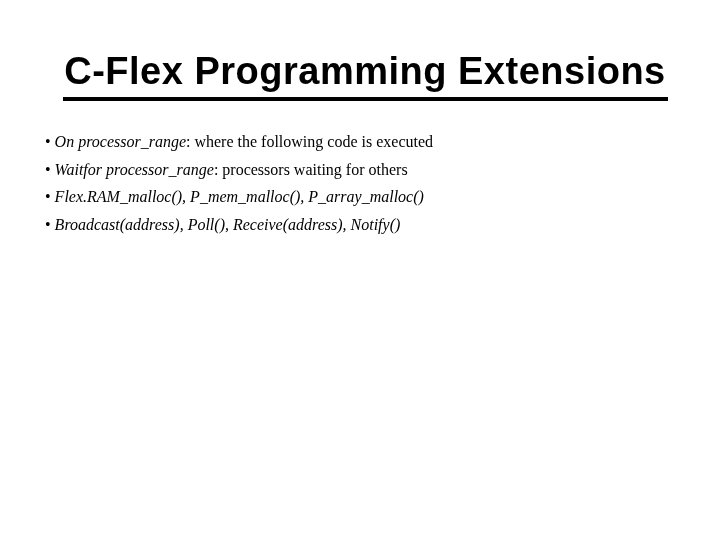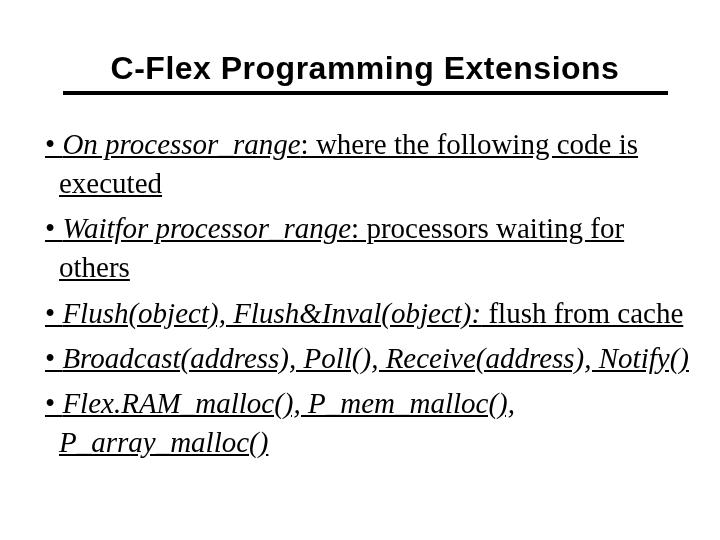--- a/index.html
+++ b/index.html
@@ -15,38 +15,37 @@
   .slide {
     width: 720px;
     height: 540px;
     position: relative;
     box-sizing: border-box;
     padding: 50px 30px 30px 40px;
   }
   .title {
     font-family: Arial, Helvetica, sans-serif;
     font-weight: 900;
-    font-size: 32px;
+    font-size: 38px;
     text-align: center;
     margin: 0 0 4px 0;
     letter-spacing: 0.5px;
   }
   .title-rule {
     width: 605px;
     border: none;
     border-top: 4px solid #000;
     margin: 0 auto 30px auto;
   }
   .bullets {
     list-style: none;
     padding: 0;
     margin: 0 0 12px 5px;
-    font-size: 29px;
+    font-size: 16px;
     line-height: 1.35;
-    text-decoration: underline;
   }
   .bullets li {
     margin: 0 0 6px 0;
     text-indent: -14px;
     padding-left: 14px;
   }
   .bullets li::before {
     content: "• ";
   }
   .gap { margin-top: 14px; }
@@ -54,17 +53,16 @@
 </style>
 </head>
 <body>
 
 <div class="slide">
   <h1 class="title">C-Flex Programming Extensions</h1>
   <hr class="title-rule">
   <ul class="bullets">
     <li><span class="it">On processor_range</span><span>:  where the following code is executed</span></li>
     <li class="gap"><span class="it">Waitfor processor_range</span><span>: processors waiting for others</span></li>
-    <li><span class="it">Flush(object),  Flush&amp;Inval(object):</span><span>   flush from cache</span></li>
+    <li class="gap"><span class="it">Flex.RAM_malloc(), P_mem_malloc(), P_array_malloc()</span><span></span></li>
     <li class="gap"><span class="it">Broadcast(address), Poll(), Receive(address), Notify()</span><span></span></li>
-    <li class="gap"><span class="it">Flex.RAM_malloc(), P_mem_malloc(), P_array_malloc()</span><span></span></li>
   </ul>
 </div>
 
 </body></html>

